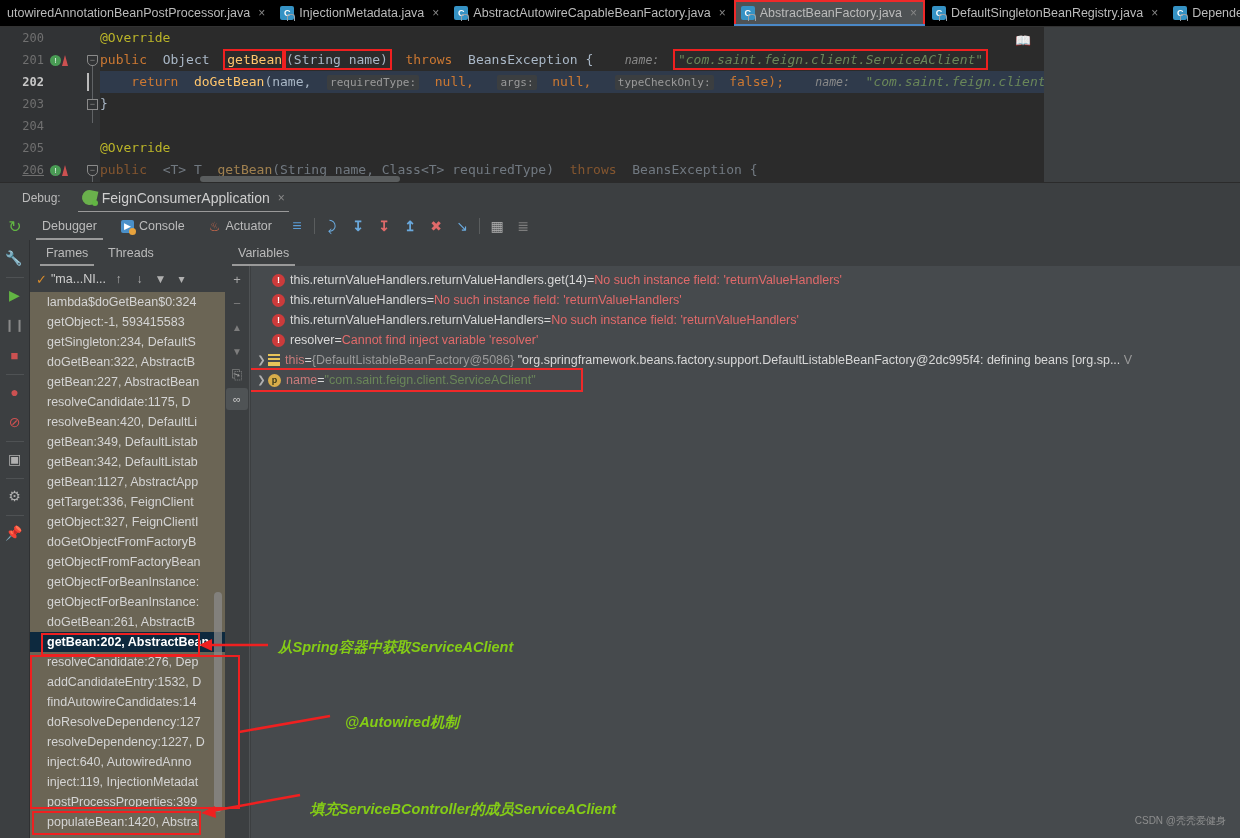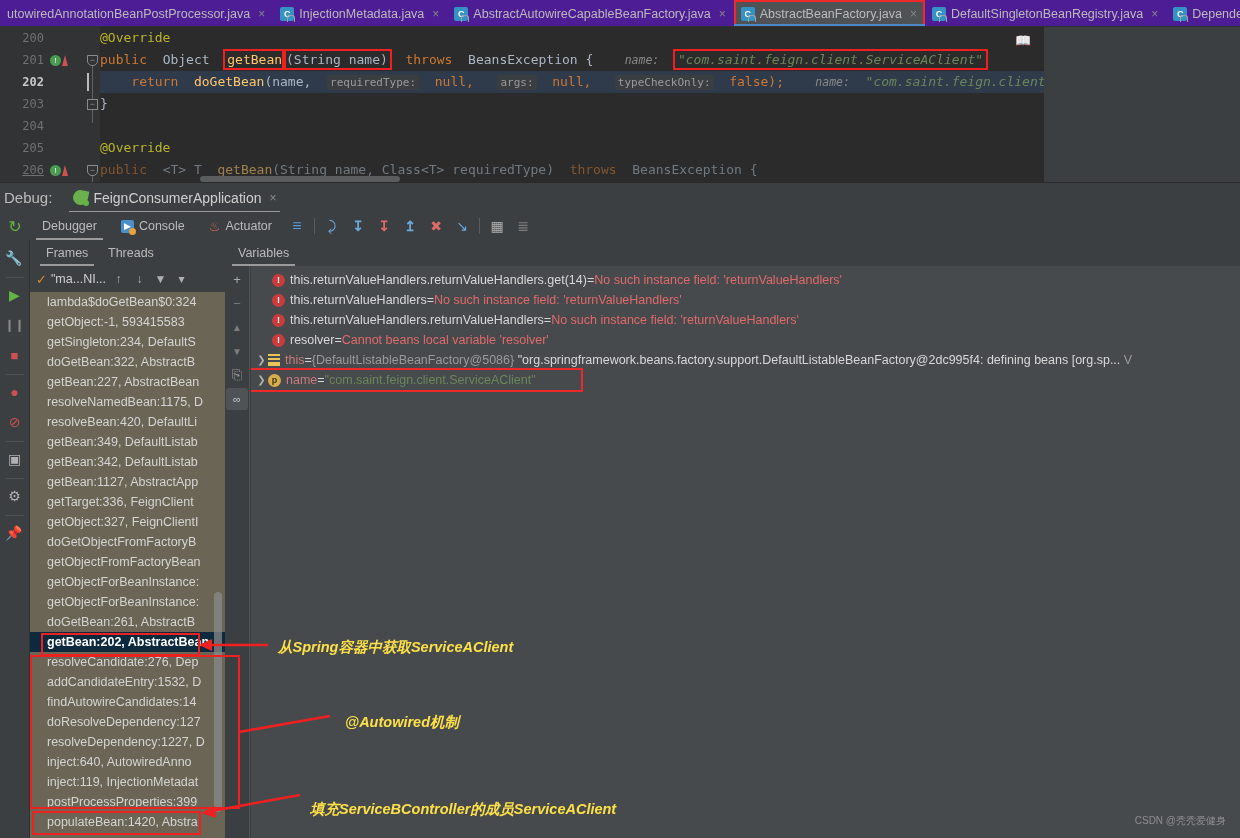--- a/index.html
+++ b/index.html
@@ -7,21 +7,21 @@
     width: 1240px; height: 838px;
     background: #3c3f41;
     font-family: "Liberation Sans", sans-serif;
     overflow: hidden;
   }
   .app { position: relative; width: 1240px; height: 838px; background: #3c3f41; }
 
   
   .tabbar {
     position: absolute; left: 0; top: 0; width: 1240px; height: 27px;
-    background: #4c1d95; display: flex; align-items: flex-start; overflow: hidden;
+    background: #000000; display: flex; align-items: center; overflow: hidden;
     border-bottom: 1px solid #323232;
   }
   .tab {
     display: flex; align-items: center; gap: 5px;
     padding: 0 8px 0 7px; height: 27px; white-space: nowrap;
     font-size: 12.5px; color: #bbbbbb; position: relative; flex: none;
   }
   .tab.active { background: #4e5254; }
   .tab.active::after {
     content: ""; position: absolute; left: 0; right: 0; bottom: 0;
@@ -99,21 +99,21 @@
     position: absolute; left: 100px; bottom: 0; width: 200px; height: 6px;
     background: #5a5d5e; border-radius: 3px;
   }
 
   
   .debughdr {
     position: absolute; left: 0; top: 182px; width: 1240px; height: 30px;
     background: #3c3f41; display: flex; align-items: center;
     border-top: 1px solid #2b2b2b;
   }
-  .debughdr .dlabel { font-size: 15px; color: #bbbbbb; margin-left: 4px; }
+  .debughdr .dlabel { font-size: 12px; color: #bbbbbb; margin-left: 22px; }
   .runcfg {
     display: flex; align-items: center; gap: 5px; margin-left: 17px;
     height: 30px; position: relative; padding: 0 4px;
   }
   .runcfg::after {
     content: ""; position: absolute; left: 0; right: 0; bottom: 0;
     height: 2px; background: #9a9a9a;
   }
   .springicon {
     width: 15px; height: 15px; position: relative; flex: none;
@@ -267,21 +267,21 @@
   .vtxt { color: #d8d8d8; }
   .vmore { color: #9a9a9a; }
   .vrow.redbox { outline: 2px solid #ef2929; }
 
   
   .anno {
     position: absolute; left: 0; top: 0; width: 1240px; height: 838px;
     pointer-events: none;
   }
   .annotext {
-    position: absolute; color: #fde047; font-size: 14.5px;
+    position: absolute; color: #84cc16; font-size: 14.5px;
     font-weight: bold; font-style: italic; white-space: nowrap;
     font-family: "Liberation Sans", sans-serif;
   }
   .watermark {
     position: absolute; right: 14px; bottom: 10px;
     color: #9a9a9a; font-size: 10px; opacity: .85;
     font-family: "Liberation Sans", sans-serif;
   }
 </style>
 </head>
@@ -483,21 +483,21 @@
       <span class="mini">↓</span>
       <span class="mini">▼</span>
       <span class="mini">▾</span>
     </div>
     <div class="frameslist">
       <div class="frow">lambda$doGetBean$0:324</div>
       <div class="frow">getObject:-1, 593415583</div>
       <div class="frow">getSingleton:234, DefaultS</div>
       <div class="frow">doGetBean:322, AbstractB</div>
       <div class="frow">getBean:227, AbstractBean</div>
-      <div class="frow">resolveNamedBean:1175, D</div>
+      <div class="frow">resolveCandidate:1175, D</div>
       <div class="frow">resolveBean:420, DefaultLi</div>
       <div class="frow">getBean:349, DefaultListab</div>
       <div class="frow">getBean:342, DefaultListab</div>
       <div class="frow">getBean:1127, AbstractApp</div>
       <div class="frow">getTarget:336, FeignClient</div>
       <div class="frow">getObject:327, FeignClientI</div>
       <div class="frow">doGetObjectFromFactoryB</div>
       <div class="frow">getObjectFromFactoryBean</div>
       <div class="frow">getObjectForBeanInstance:</div>
       <div class="frow">getObjectForBeanInstance:</div>
@@ -545,21 +545,21 @@
       <span class="errbadge">!</span>
       <span class="vname-err">this.returnValueHandlers.returnValueHandlers</span>
       <span class="vtxt"> = </span>
       <span class="vval-err">No such instance field: 'returnValueHandlers'</span>
     </div>
     <div class="vrow" style="top:4px;position:relative;">
       <span class="arrow"></span>
       <span class="errbadge">!</span>
       <span class="vname-err">resolver</span>
       <span class="vtxt"> = </span>
-      <span class="vval-err">Cannot beans local variable 'resolver'</span>
+      <span class="vval-err">Cannot find inject variable 'resolver'</span>
     </div>
     <div class="vrow" style="top:4px;position:relative;padding-left:4px;">
       <span class="arrow">❯</span>
       <span class="objbadge"></span>
       <span class="vname">this</span>
       <span class="vtxt"> = </span>
       <span class="vref">{DefaultListableBeanFactory@5086}</span>
       <span>&nbsp;</span>
       <span class="vtxt">"org.springframework.beans.factory.support.DefaultListableBeanFactory@2dc995f4: defining beans [org.sp...</span>
       <span>&nbsp;</span>

